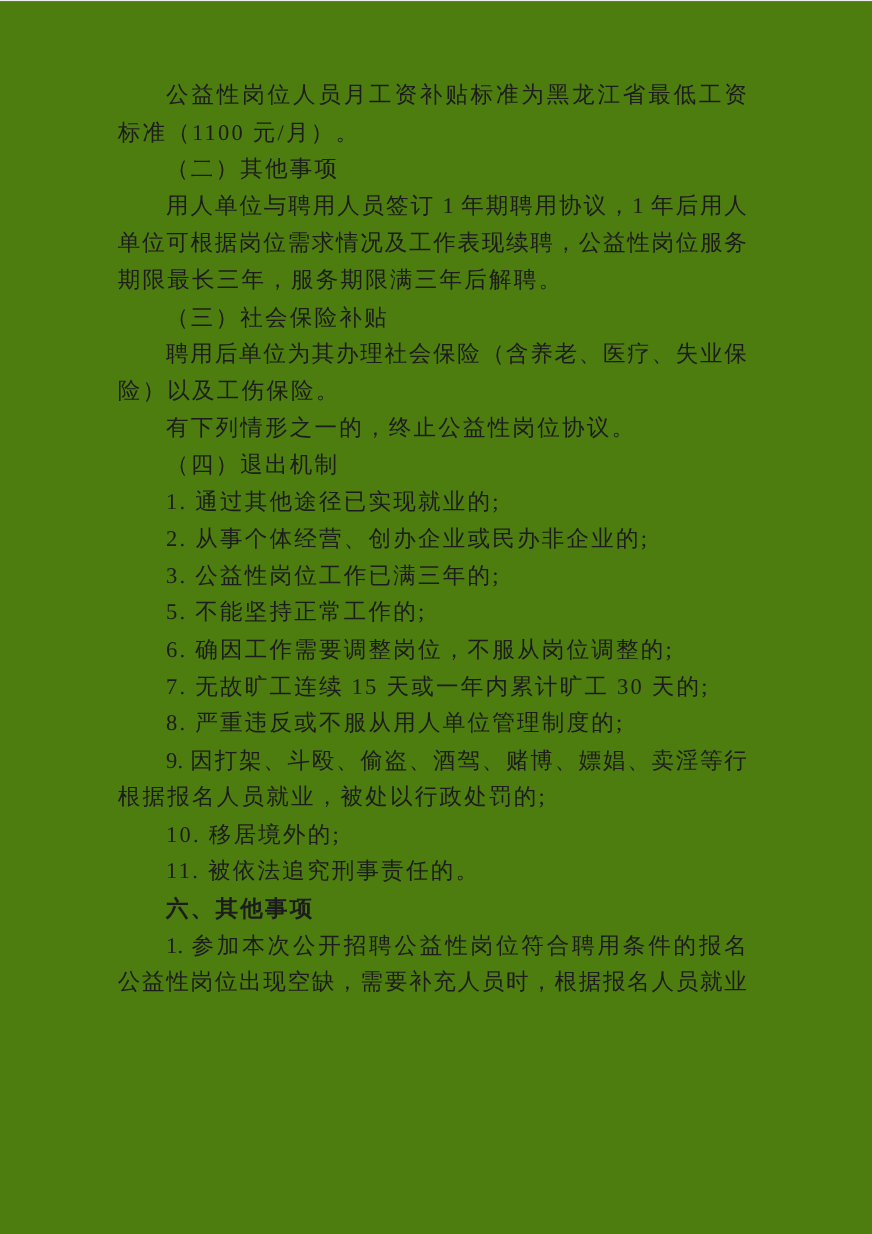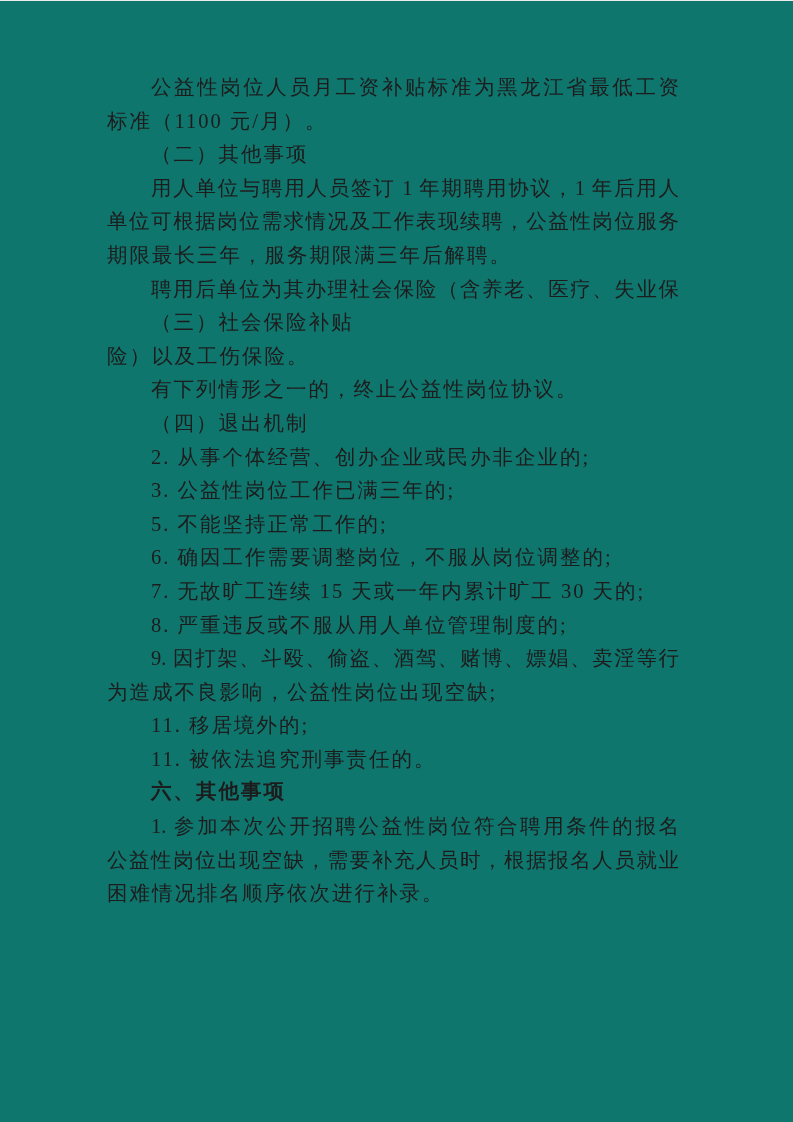--- a/index.html
+++ b/index.html
@@ -4,21 +4,21 @@
 <style>
   html, body {
     margin: 0;
     padding: 0;
     background: #ffffff;
   }
   .page {
     position: relative;
     width: 793px;
     height: 1122px;
-    background: #0f766e;
+    background: #4d7c0f;
     overflow: hidden;
     border-top: 1px solid #ededed;
     box-sizing: border-box;
   }
   .textblock {
     position: absolute;
     left: 107px;
     top: 70px;
     width: 572px;
   }
@@ -33,49 +33,49 @@
   }
   
   .jst {
     letter-spacing: 0;
     white-space: normal;
     text-align: justify;
     text-align-last: justify;
   }
   .ind { text-indent: 44px; }
   .hd {
-    font-family: Liberation Mono, monospace;
+    font-family: Liberation Sans, sans-serif;
     font-weight: 700;
     letter-spacing: 2px;
   }
 </style>
 </head>
 <body>
 
 <div class="page">
   <div class="textblock">
     <div class="ln ind jst">公益性岗位人员月工资补贴标准为黑龙江省最低工资</div>
     <div class="ln">标准（1100 元/月）。</div>
     <div class="ln ind">（二）其他事项</div>
     <div class="ln ind jst">用人单位与聘用人员签订 1 年期聘用协议，1 年后用人</div>
     <div class="ln jst">单位可根据岗位需求情况及工作表现续聘，公益性岗位服务</div>
     <div class="ln">期限最长三年，服务期限满三年后解聘。</div>
+    <div class="ln ind">（三）社会保险补贴</div>
     <div class="ln ind jst">聘用后单位为其办理社会保险（含养老、医疗、失业保</div>
-    <div class="ln ind">（三）社会保险补贴</div>
     <div class="ln">险）以及工伤保险。</div>
     <div class="ln ind">有下列情形之一的，终止公益性岗位协议。</div>
     <div class="ln ind">（四）退出机制</div>
+    <div class="ln ind">1. 通过其他途径已实现就业的;</div>
     <div class="ln ind">2. 从事个体经营、创办企业或民办非企业的;</div>
     <div class="ln ind">3. 公益性岗位工作已满三年的;</div>
     <div class="ln ind">5. 不能坚持正常工作的;</div>
     <div class="ln ind">6. 确因工作需要调整岗位，不服从岗位调整的;</div>
     <div class="ln ind">7. 无故旷工连续 15 天或一年内累计旷工 30 天的;</div>
     <div class="ln ind">8. 严重违反或不服从用人单位管理制度的;</div>
     <div class="ln ind jst">9. 因打架、斗殴、偷盗、酒驾、赌博、嫖娼、卖淫等行</div>
-    <div class="ln">为造成不良影响，公益性岗位出现空缺;</div>
-    <div class="ln ind">11. 移居境外的;</div>
+    <div class="ln">根据报名人员就业，被处以行政处罚的;</div>
+    <div class="ln ind">10. 移居境外的;</div>
     <div class="ln ind">11. 被依法追究刑事责任的。</div>
     <div class="ln ind hd">六、其他事项</div>
     <div class="ln ind jst">1. 参加本次公开招聘公益性岗位符合聘用条件的报名</div>
     <div class="ln jst">公益性岗位出现空缺，需要补充人员时，根据报名人员就业</div>
-    <div class="ln">困难情况排名顺序依次进行补录。</div>
   </div>
 </div>
 
 </body></html>

